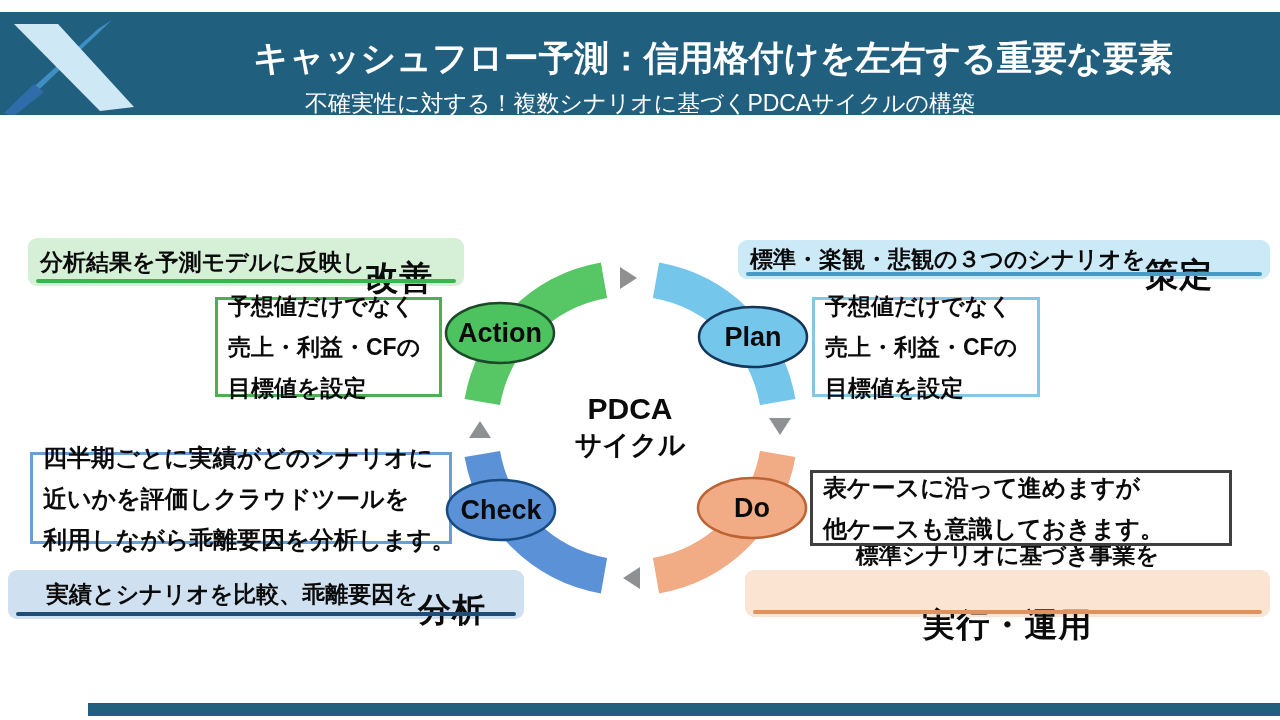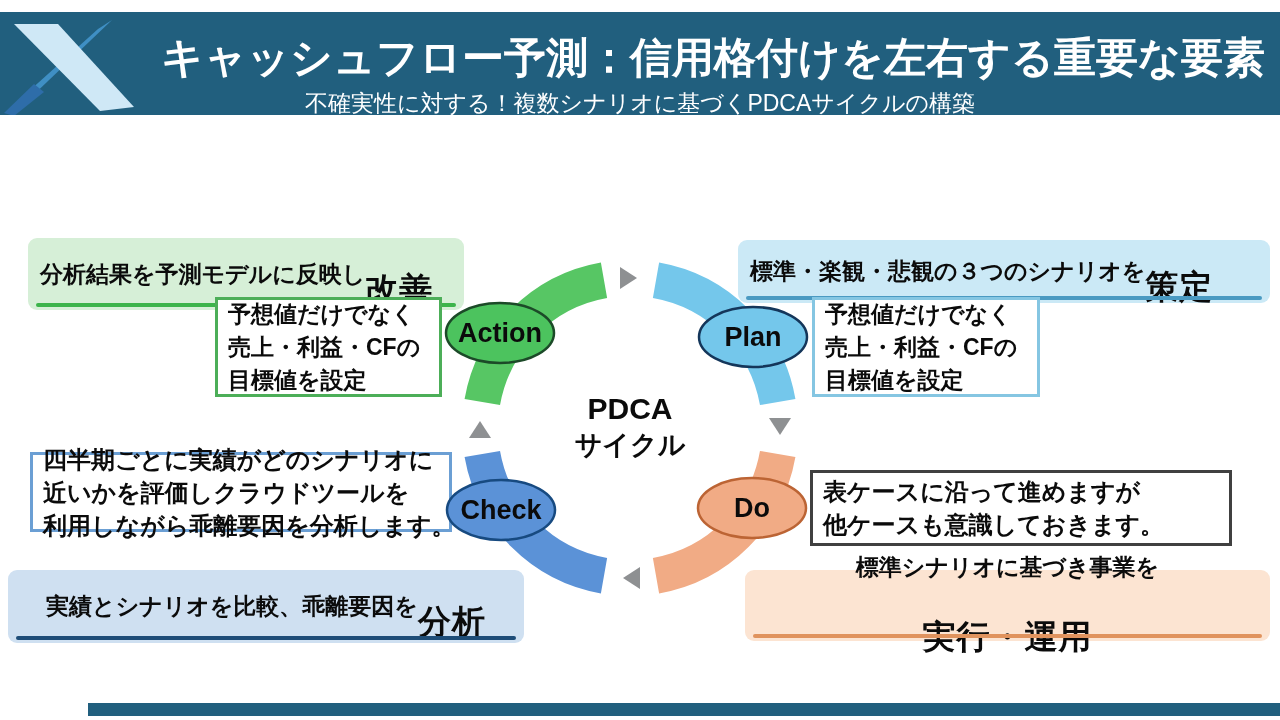--- a/index.html
+++ b/index.html
@@ -5,55 +5,55 @@
   html,body{margin:0;padding:0;background:#ffffff;}
   .page{
     position:relative;width:1280px;height:720px;overflow:hidden;background:#ffffff;
     font-family:"Liberation Sans","DejaVu Sans",sans-serif;color:#0b0b0b;
   }
   
   .header{position:absolute;left:0;top:12px;width:1280px;height:103px;background:#215f7e;}
   .logo{position:absolute;left:0;top:0;width:152px;height:103px;}
   .title{
     position:absolute;left:150px;right:4px;top:20px;height:52px;
-    font-size:42px;font-weight:bold;color:#ffffff;text-align:center;white-space:nowrap;line-height:52px;
+    font-size:35px;font-weight:bold;color:#ffffff;text-align:center;white-space:nowrap;line-height:52px;
   }
   .subtitle{
     position:absolute;left:0;right:0;top:78px;height:26px;
     font-size:23px;font-weight:normal;color:#ffffff;text-align:center;white-space:nowrap;line-height:26px;
   }
   
   .footer{position:absolute;left:88px;top:703px;width:1192px;height:13px;background:#215f7e;}
   
   .cycle{position:absolute;left:430px;top:228px;width:400px;height:400px;z-index:3;}
   .cycle text{font-family:"Liberation Sans","DejaVu Sans",sans-serif;font-weight:bold;fill:#0b0b0b;}
   
   .ribbon{
     position:absolute;display:flex;align-items:center;z-index:2;
-    border-radius:9px;padding:12px 12px;white-space:nowrap;
+    border-radius:9px;padding:0 12px;white-space:nowrap;
   }
   .ribbon .r-text{font-size:23px;font-weight:bold;}
   .ribbon .r-big{font-size:33px;font-weight:bold;letter-spacing:1px;margin-top:32px;}
   .ribbon .r-underline{position:absolute;left:8px;right:8px;bottom:3px;height:4px;border-radius:2px;}
   #ribbon-action{left:28px;top:238px;width:412px;height:48px;background:#d6efd7;}
   #ribbon-action .r-underline{background:#3cb44b;}
   #ribbon-plan{left:738px;top:240px;width:508px;height:39px;background:#cbe9f6;}
   #ribbon-plan .r-underline{background:#4a9ac2;}
   #ribbon-check{left:8px;top:570px;width:492px;height:49px;background:#cfe0f1;justify-content:center;}
   #ribbon-check .r-underline{background:#1e4d78;}
   #ribbon-do{left:745px;top:570px;width:501px;height:47px;background:#fce4d2;justify-content:center;flex-direction:column;}
   #ribbon-do .r-underline{background:#e0935e;}
   
   .note{
     position:absolute;background:#ffffff;z-index:2;display:flex;flex-direction:column;justify-content:center;
-    font-size:23px;font-weight:bold;line-height:33px;padding:4px 10px;box-sizing:border-box;white-space:nowrap;
+    font-size:23px;font-weight:bold;line-height:33px;padding:4px 10px;box-sizing:border-box;white-space:nowrap;gap:8px;
   }
   #note-action{left:215px;top:297px;width:227px;height:100px;border:3px solid #4cae58;}
   #note-plan{left:812px;top:297px;width:228px;height:100px;border:3px solid #85c6e2;}
-  #note-check{left:30px;top:452px;width:422px;height:80px;border:3px solid #6b9fd4;font-size:24px;}
+  #note-check{left:30px;top:452px;width:422px;height:92px;border:3px solid #6b9fd4;font-size:24px;}
   #note-do{left:810px;top:470px;width:422px;height:76px;border:3px solid #404040;font-size:24px;}
 </style>
 </head>
 <body>
 
 <div class="page">
 
   <div class="header">
     <svg class="logo" viewBox="0 0 152 103">
       <polygon points="8,98 98,17 112,8 26,90" fill="#3f8fc4"></polygon>

